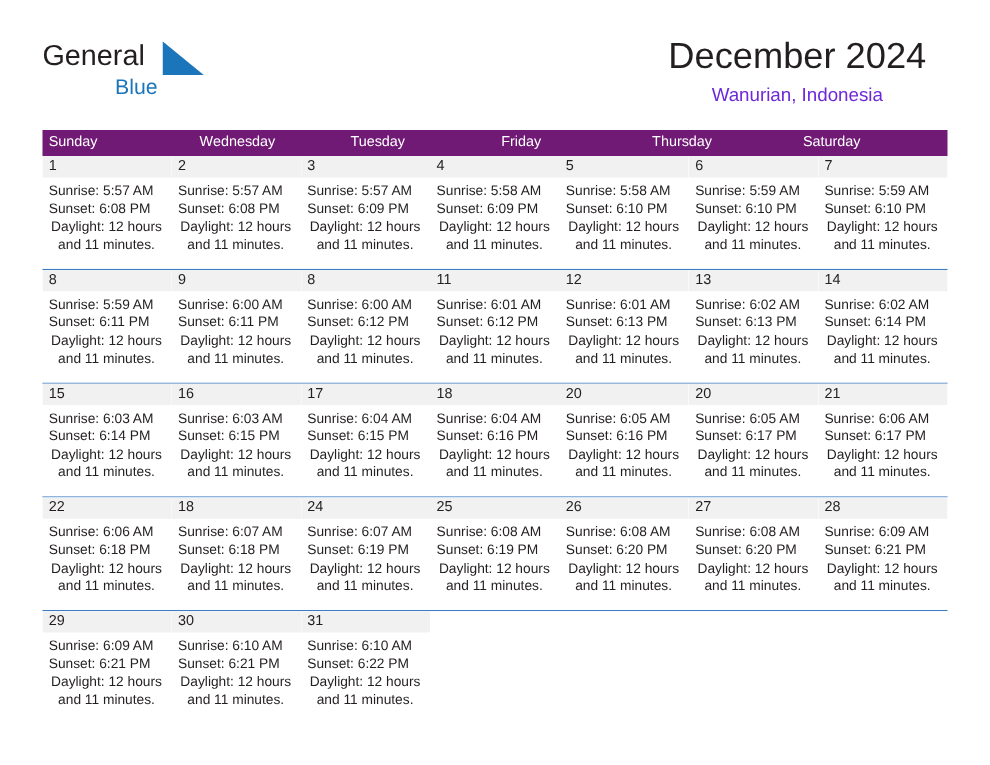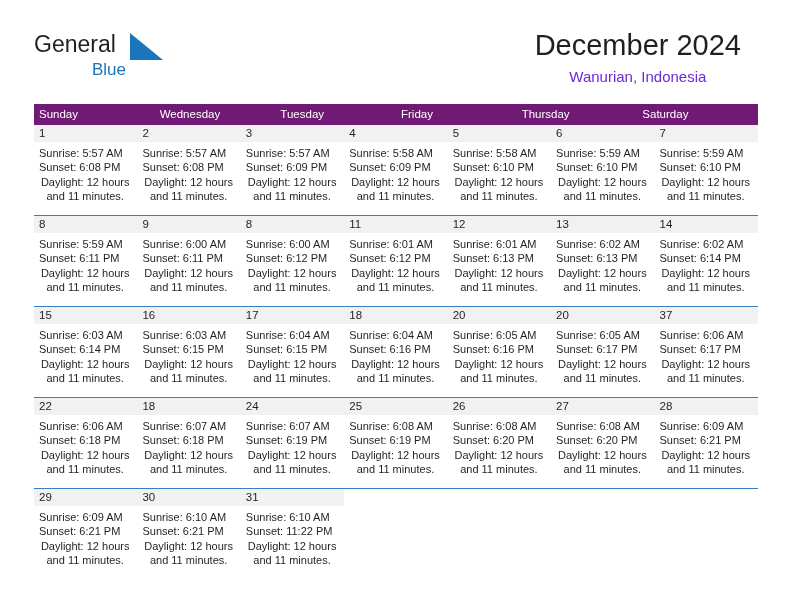--- a/index.html
+++ b/index.html
@@ -342,21 +342,21 @@
       </div>
       <div class="day-cell">
         <div class="day-num-band">20</div>
         <div class="day-body">
           <div>Sunrise: 6:05 AM</div>
           <div>Sunset: 6:17 PM</div>
           <div class="wrap">Daylight: 12 hours and 11 minutes.</div>
         </div>
       </div>
       <div class="day-cell">
-        <div class="day-num-band">37</div>
+        <div class="day-num-band">21</div>
         <div class="day-body">
           <div>Sunrise: 6:06 AM</div>
           <div>Sunset: 6:17 PM</div>
           <div class="wrap">Daylight: 12 hours and 11 minutes.</div>
         </div>
       </div>
     </div>
 
     <div class="week-row">
       <div class="day-cell">
@@ -431,21 +431,21 @@
         <div class="day-body">
           <div>Sunrise: 6:10 AM</div>
           <div>Sunset: 6:21 PM</div>
           <div class="wrap">Daylight: 12 hours and 11 minutes.</div>
         </div>
       </div>
       <div class="day-cell">
         <div class="day-num-band">31</div>
         <div class="day-body">
           <div>Sunrise: 6:10 AM</div>
-          <div>Sunset: 11:22 PM</div>
+          <div>Sunset: 6:22 PM</div>
           <div class="wrap">Daylight: 12 hours and 11 minutes.</div>
         </div>
       </div>
       <div class="day-cell empty">
         <div class="day-num-band"></div>
         <div class="day-body">
           <div></div>
           <div></div>
           <div class="wrap"></div>
         </div>

